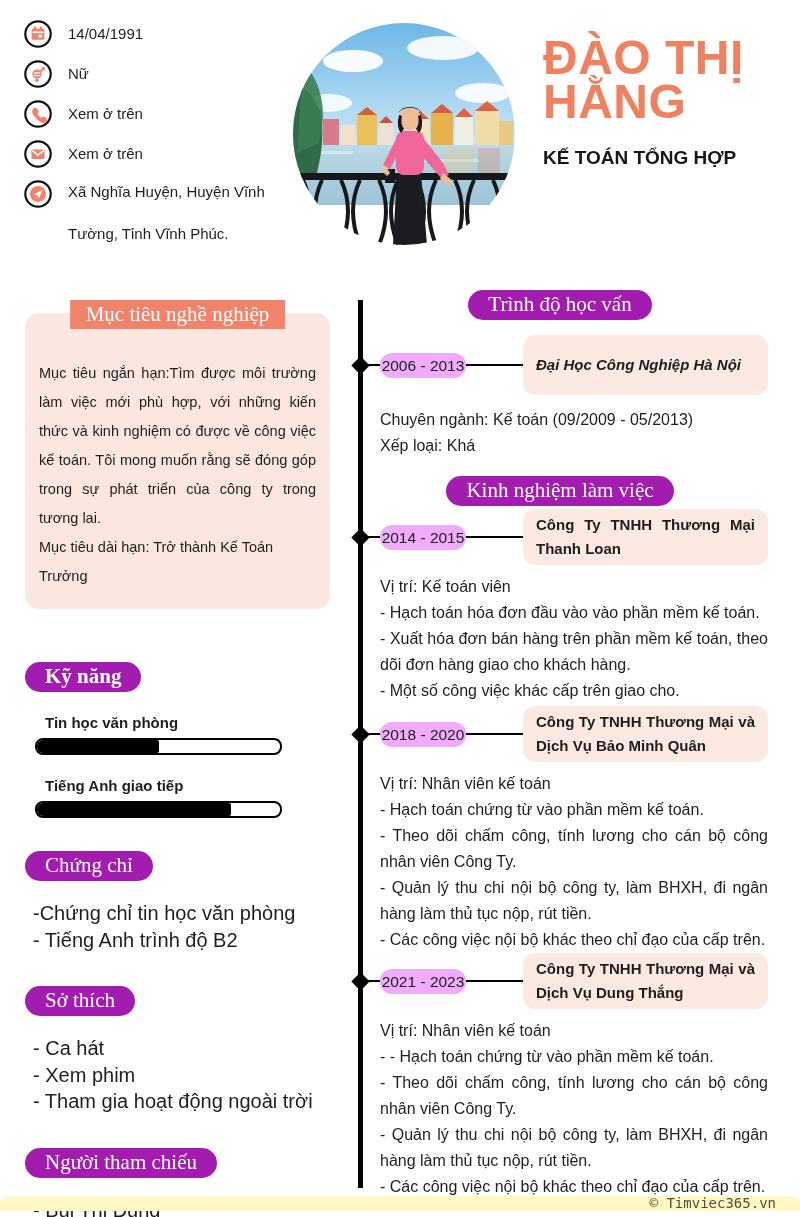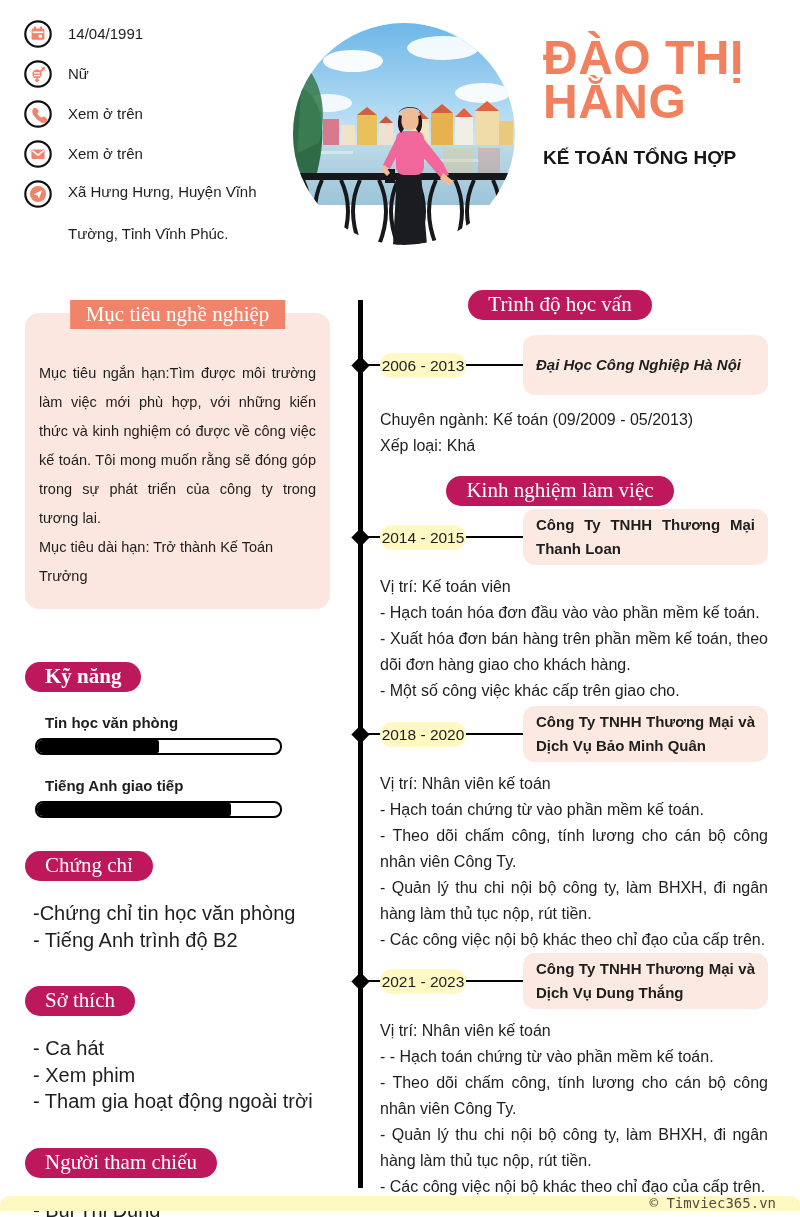--- a/index.html
+++ b/index.html
@@ -16,21 +16,21 @@
 
   
   .photo{position:absolute;left:293px;top:23px;width:222px;height:222px;border-radius:50%;overflow:hidden;}
 
   
   .name{position:absolute;left:543px;top:36px;width:235px;font-size:48px;line-height:44px;
         font-weight:bold;color:#F0805E;letter-spacing:.5px;}
   .job-title{position:absolute;left:543px;top:147px;width:250px;font-size:19px;font-weight:bold;color:#161616;}
 
   
-  .pill{display:inline-block;background:#be185d;color:#fff;font-family:"Liberation Serif",serif;
+  .pill{display:inline-block;background:#a21caf;color:#fff;font-family:"Liberation Serif",serif;
         font-size:21px;line-height:23px;padding:3px 20px 4px 20px;border-radius:18px;}
 
   
   .left-col{position:absolute;left:25px;top:290px;width:305px;}
   .objective-box{position:relative;margin-top:23px;background:#FBE7DF;border-radius:14px;
                  padding:46px 14px 18px 14px;}
   .objective-header{position:absolute;top:-13px;left:50%;transform:translateX(-50%);
                     background:#F2836B;color:#fff;font-family:"Liberation Serif",serif;
                     font-size:21px;line-height:24px;padding:2px 16px 3px 16px;white-space:nowrap;}
   .objective-text{font-size:14.5px;line-height:29px;text-align:justify;}
@@ -50,21 +50,21 @@
   
   .vline{position:absolute;left:358px;top:300px;width:5px;height:888px;background:#000;}
   .right-col{position:absolute;left:380px;top:290px;width:388px;}
   .r-pill-wrap{text-align:center;}
   .r-pill-wrap.shift{padding-right:28px;}
 
   .entry-head{position:relative;display:flex;align-items:center;}
   .entry-head .tline{position:absolute;left:-24px;top:50%;margin-top:-1px;width:170px;height:2px;background:#000;z-index:0;}
   .entry-head .diamond{position:absolute;left:-26px;top:50%;width:13px;height:13px;margin-top:-6.5px;
                        background:#000;transform:rotate(45deg);z-index:2;}
-  .date-pill{position:relative;z-index:1;width:86px;background:#fef9c3;border-radius:12px;
+  .date-pill{position:relative;z-index:1;width:86px;background:#f0abfc;border-radius:12px;
              text-align:center;font-size:15.5px;line-height:25px;height:25px;}
   .org-pill{position:relative;z-index:1;margin-left:auto;width:219px;background:#FCE9E1;border-radius:12px;
             font-weight:bold;font-size:15px;padding:4px 13px;}
   .org-pill.center{text-align:left;line-height:24px;padding:18px 13px;font-style:italic;}
   .org-pill.just{text-align:justify;line-height:24px;min-height:48px;}
   .detail{font-size:16px;line-height:26px;text-align:justify;}
   .m12{margin-top:12px;} .m15{margin-top:15px;} .m17{margin-top:17px;}
   .m11{margin-top:3px;} .m9{margin-top:9px;} .m2{margin-top:2px;} .m0{margin-top:0;}
 
   
@@ -127,21 +127,21 @@
       <span class="c-text">Xem ở trên</span>
     </div>
     <div class="c-row tall">
       <span class="c-icon">
         <svg width="28" height="28" viewBox="0 0 28 28">
           <circle cx="14" cy="14" r="12.7" fill="#fff" stroke="#111" stroke-width="2.2"></circle>
           <circle cx="14" cy="14" r="8" fill="#F2836B"></circle>
           <path d="M9.8 14.6 L18.4 9.8 L15 18.6 L13.6 15.4 Z" fill="#fff"></path>
         </svg>
       </span>
-      <span class="c-text">Xã Hưng Hưng, Huyện Vĩnh Tường, Tỉnh Vĩnh Phúc.</span>
+      <span class="c-text">Xã Nghĩa Huyện, Huyện Vĩnh Tường, Tỉnh Vĩnh Phúc.</span>
     </div>
   </div>
 
   <div class="photo">
     <svg width="222" height="222" viewBox="0 0 222 222">
       <defs>
         <linearGradient id="sky" x1="0" y1="0" x2="0" y2="1">
           <stop offset="0" stop-color="#6db7e8"></stop>
             <stop offset="1" stop-color="#cfe9f7"></stop>
         </linearGradient>

